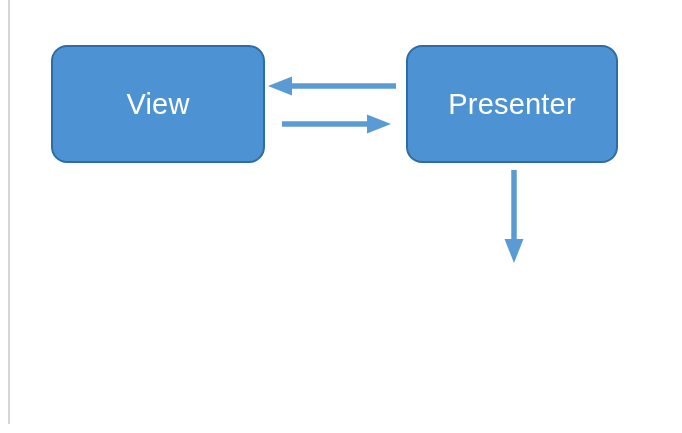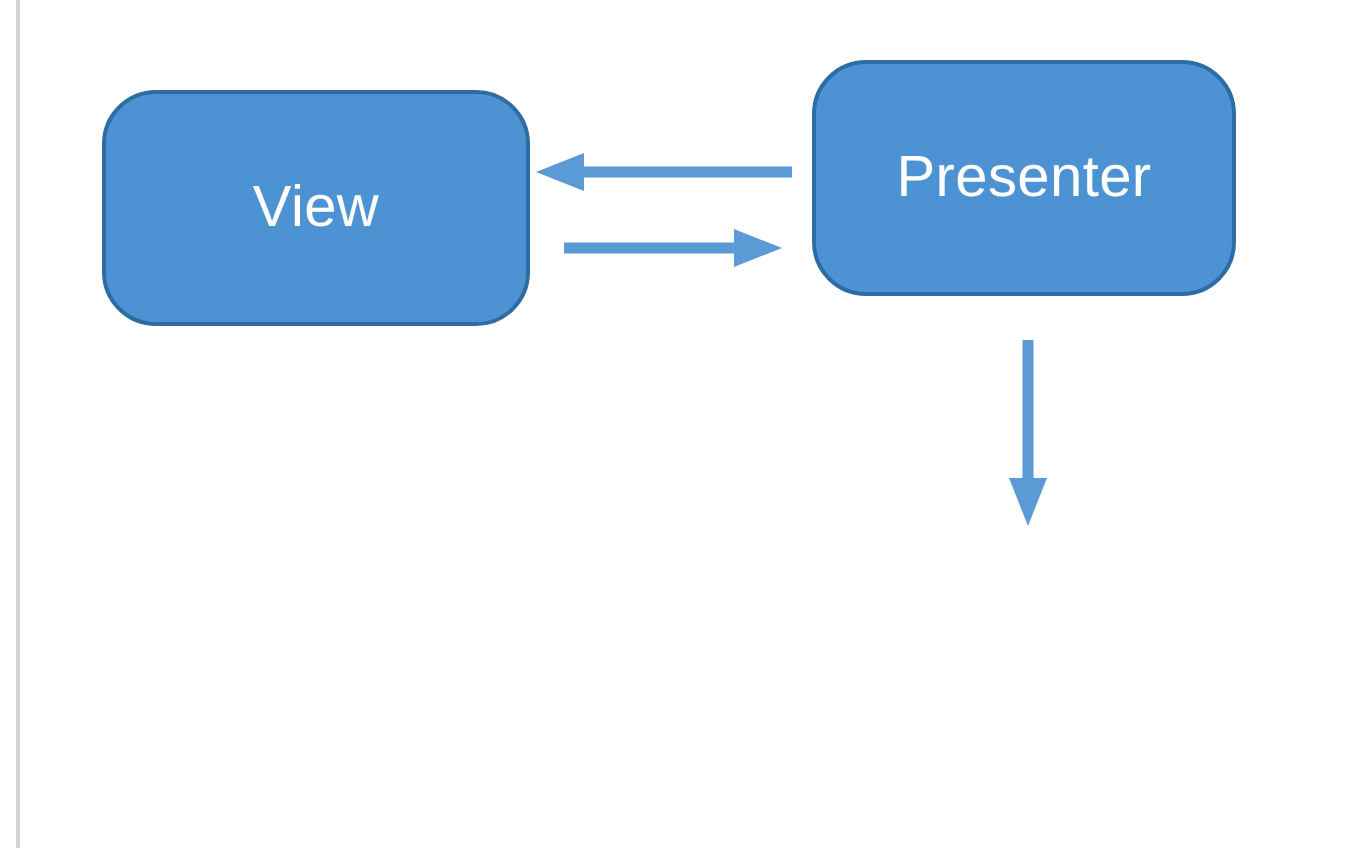--- a/index.html
+++ b/index.html
@@ -21,33 +21,33 @@
     top: 0;
     width: 2px;
     height: 424px;
     background: var(--page-edge-line, #d5d5d5);
   }
   .node {
     position: absolute;
     box-sizing: border-box;
     background: var(--node-fill, #4d93d3);
     border: 2.5px solid var(--node-border, #2e6da4);
-    border-radius: 27px;
+    border-radius: 16px;
     display: flex;
     align-items: center;
     justify-content: center;
     text-align: right;
   }
   .node-label {
     color: var(--text, #ffffff);
     font-size: 29px;
     letter-spacing: 0.2px;
   }
   .node-view      { left: 51px;  top: 45px;  width: 214px; height: 118px; }
-  .node-presenter { left: 406px; top: 30px;  width: 212px; height: 118px; }
+  .node-presenter { left: 406px; top: 45px;  width: 212px; height: 118px; }
   .node-model     { left: 406px; top: 278px; width: 212px; height: 118px; }
   svg.arrows {
     position: absolute;
     left: 0;
     top: 0;
     width: 682px;
     height: 433px;
     pointer-events: none;
   }
 </style>

